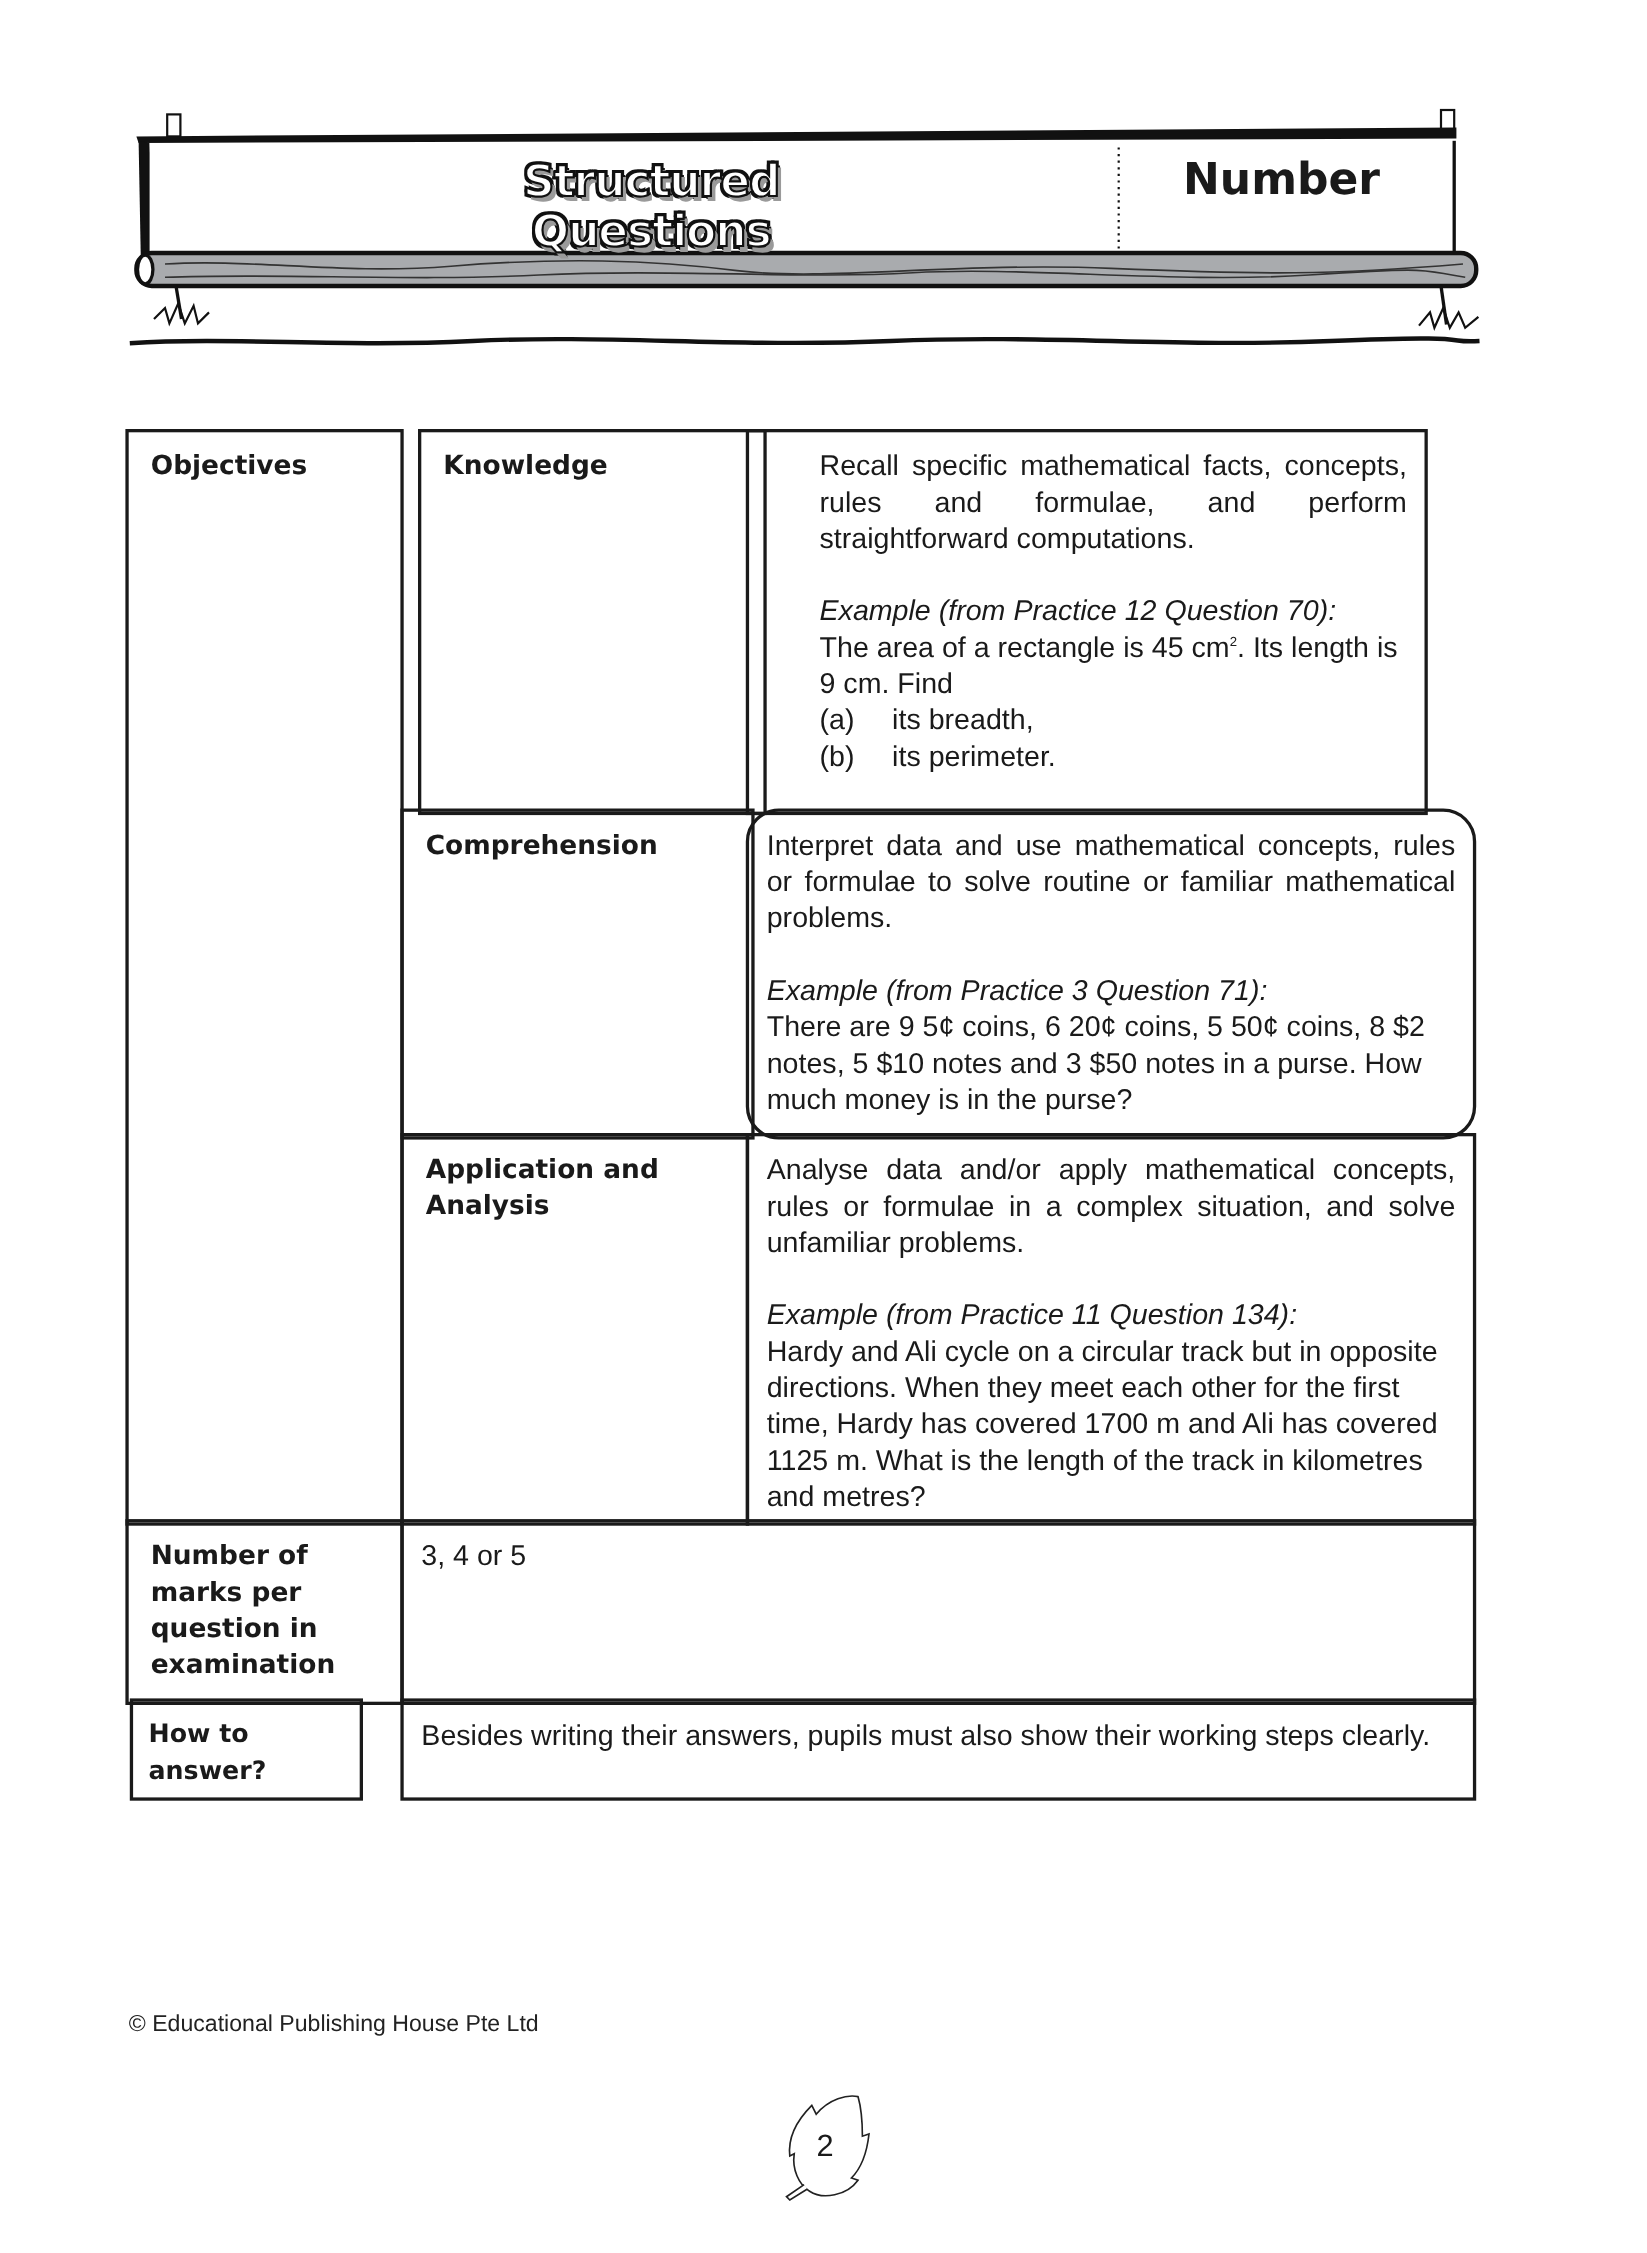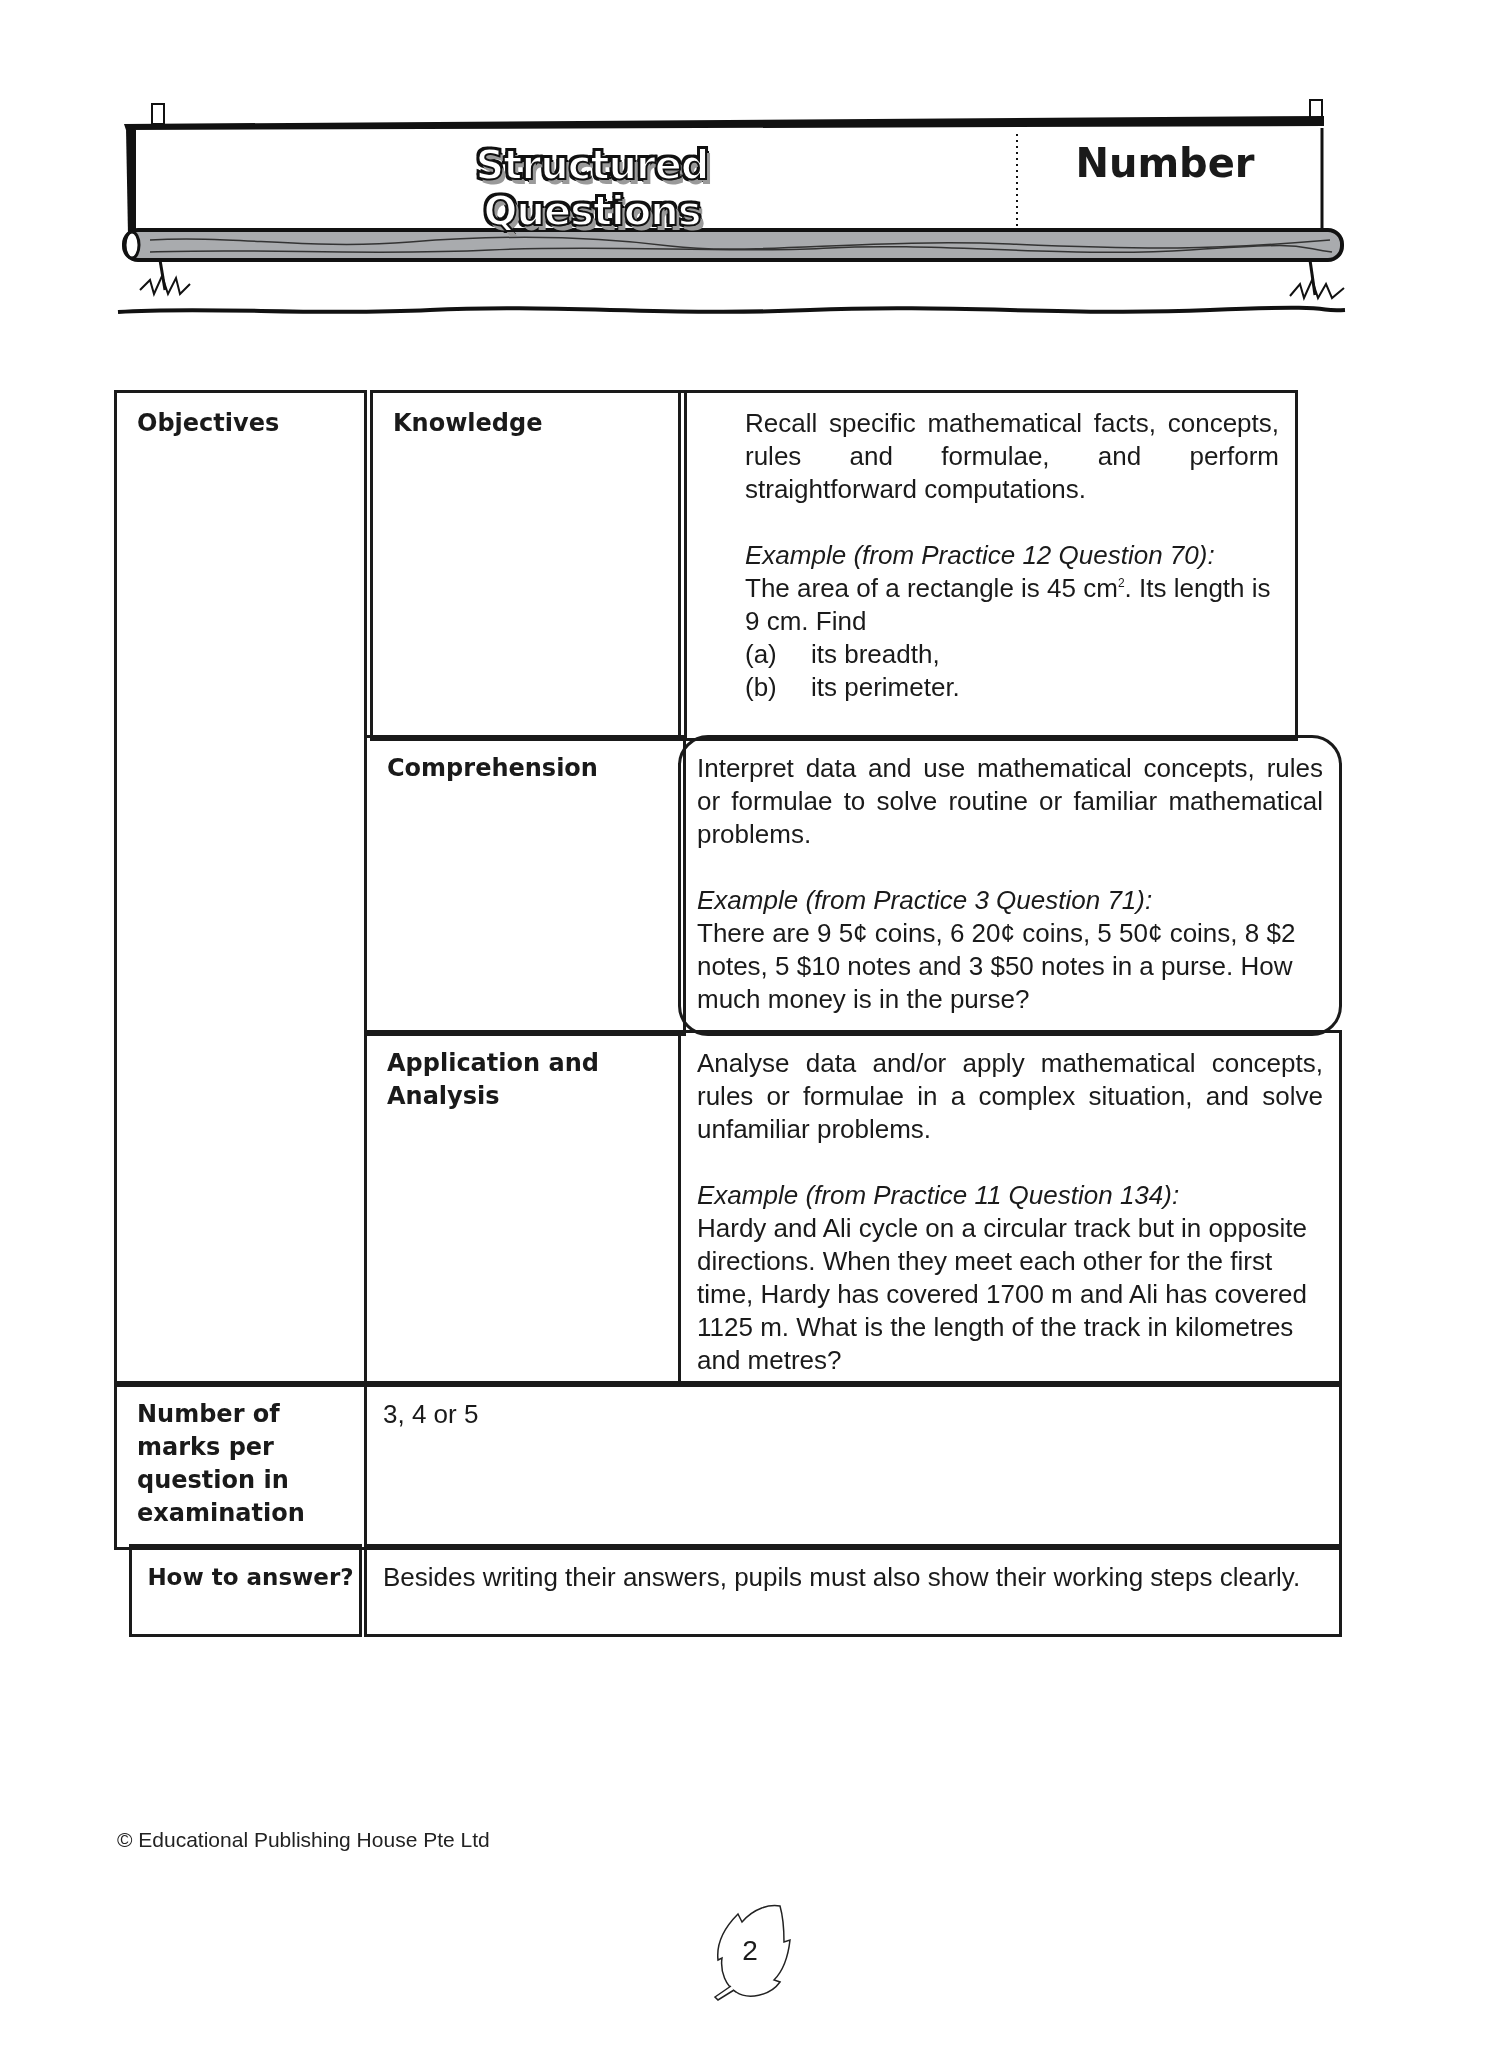--- a/index.html
+++ b/index.html
@@ -72,21 +72,21 @@
 
 <div class="guide-table">
 
   <div class="tbl-row" style="top:0; height:994px;">
     <div class="cell" style="left:0; width:253px;">
       <div class="cell-inner lbl">Objectives</div>
     </div>
   </div>
 
   <div class="tbl-row" style="top:0; height:348px;">
-    <div class="cell" style="left:256px; width:317px;">
+    <div class="cell" style="left:266px; width:317px;">
       <div class="cell-inner lbl">Knowledge</div>
     </div>
     <div class="cell" style="left:564px; width:620px;padding-left:48px;">
       <div class="cell-inner body-txt">
         <div>Recall specific mathematical facts, concepts, rules and formulae, and perform straightforward computations.</div>
         <div class="ex-head">Example (from Practice 12 Question 70):</div>
         <div class="ex-text"><span>The area of a rectangle is 45 cm</span><sup>2</sup><span>. Its length is 9 cm. Find</span></div>
         <div class="sub-item">
           <span class="sub-mark">(a)</span>
           <span>its breadth,</span>
@@ -128,21 +128,21 @@
   <div class="tbl-row" style="top:991px; height:166px;">
     <div class="cell" style="left:0; width:253px;">
       <div class="cell-inner lbl" style="padding-right:30px;">Number of marks per question in examination</div>
     </div>
     <div class="cell" style="left:250px; width:978px;">
       <div class="cell-inner body-txt">3, 4 or 5</div>
     </div>
   </div>
 
   <div class="tbl-row" style="top:1154px; height:90px;">
-    <div class="cell" style="left:15px; width:233px;text-align:center;">
+    <div class="cell" style="left:4px; width:212px;">
       <div class="cell-inner lbl" style="padding-left:14px; padding-right:4px; font-size:23px;">How to answer?</div>
     </div>
     <div class="cell" style="left:250px; width:978px;">
       <div class="cell-inner body-txt" style="text-align:left;">Besides writing their answers, pupils must also show their working steps clearly.</div>
     </div>
   </div>
 </div>
 
 <div class="copyright">© Educational Publishing House Pte Ltd</div>
 <svg class="leaf" viewBox="0 0 100 100">

